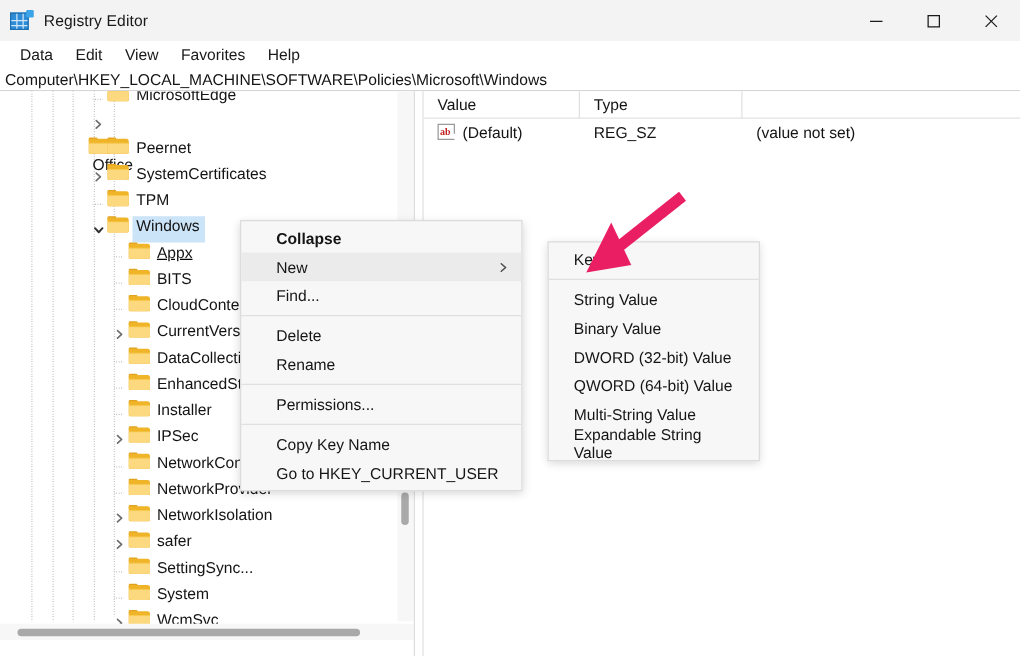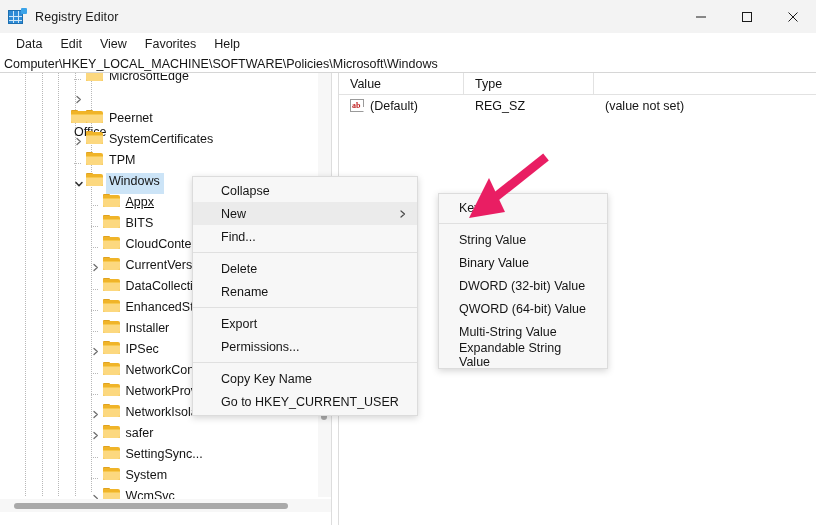--- a/index.html
+++ b/index.html
@@ -193,21 +193,21 @@
     position: absolute; background: #f7f7f7;
     border: 1px solid #dcdcdc;
     box-shadow: 0 2px 7px rgba(0,0,0,0.17);
     padding: 2px 0;
   }
   .ctxmenu .item {
     height: 23px; display: flex; align-items: center;
     font-size: 12.5px; color: #151515; padding-left: 28px; padding-right: 12px;
     position: relative;
   }
-  .ctxmenu .item.bold { font-weight: normal; }
+  .ctxmenu .item.bold { font-weight: bold; }
   .ctxmenu .item.hl { background: #ebebeb; }
   .ctxmenu .sep {
     height: 1px; background: #e0e0e0; margin: 4px 0 4px 0;
   }
   .ctxmenu .submark {
     position: absolute; right: 10px; top: 0; height: 23px;
     display: flex; align-items: center;
   }
 
   #menu-main { left: 192px; top: 176px; width: 226px; }
@@ -559,23 +559,20 @@
       </div>
       <div class="sep"></div>
       <div class="item">
         <span>Delete</span>
       </div>
       <div class="item">
         <span>Rename</span>
       </div>
       <div class="sep"></div>
       <div class="item">
-        <span>Export</span>
-      </div>
-      <div class="item">
         <span>Permissions...</span>
       </div>
       <div class="sep"></div>
       <div class="item">
         <span>Copy Key Name</span>
       </div>
       <div class="item">
         <span>Go to HKEY_CURRENT_USER</span>
       </div>
     </div>

